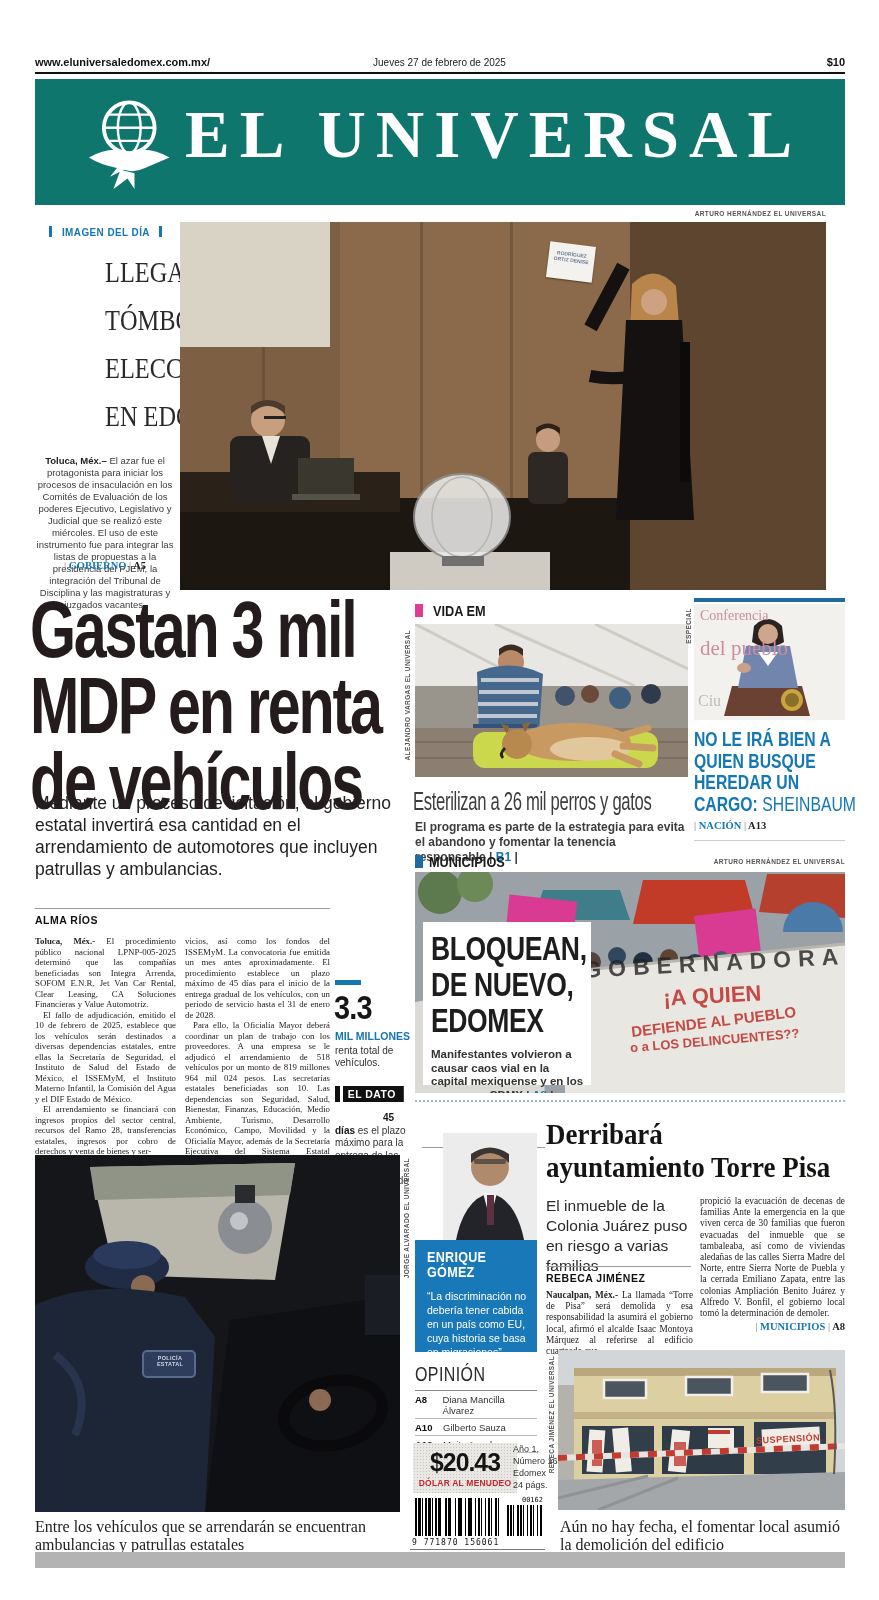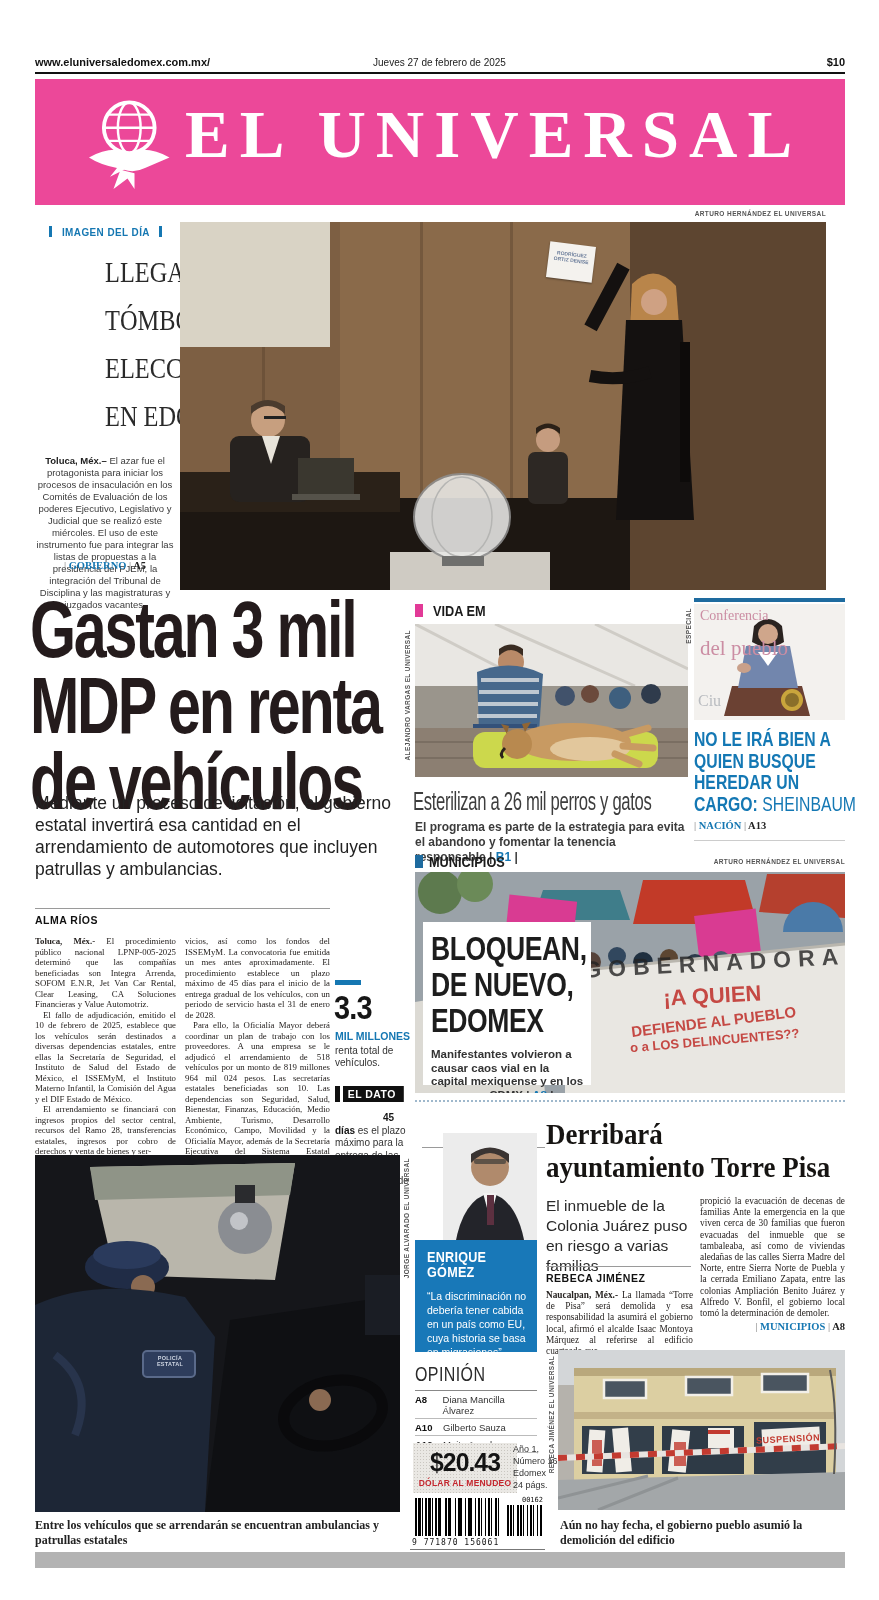--- a/index.html
+++ b/index.html
@@ -11,21 +11,21 @@
   }
   .abs { position:absolute; }
 
   
   .topbar-url { font-size:11px; font-weight:bold; color:#111; }
   .topbar-date { font-size:10px; color:#222; }
   .topbar-price { font-size:11px; font-weight:bold; color:#111; }
   .top-rule { height:2px; background:#111; }
 
   
-  .masthead { background:#ec4899; }
+  .masthead { background:#0f766e; }
   .mast-title {
     font-family:"Liberation Serif", serif; font-weight:bold; color:#fff;
     font-size:67px; letter-spacing:10px; white-space:nowrap; line-height:1;
   }
   .mast-sub {
     font-family:"Liberation Serif", serif; font-weight:bold; color:#fff;
     font-size:36px; letter-spacing:6px; white-space:nowrap; line-height:1;
   }
 
   
@@ -122,21 +122,21 @@
     background-image:radial-gradient(#c9c6c0 0.6px, transparent 0.7px); background-size:3px 3px;
     text-align:center; padding-top:4px; }
   .price-amt { font-size:26px; font-weight:bold; letter-spacing:-1px; color:#141414;
     transform:scaleX(0.95); transform-origin:center top;}
   .price-lbl { font-size:8.5px; font-weight:bold; color:#c4272e; letter-spacing:.2px; }
   .edition { font-size:9px; line-height:12px; color:#333; white-space:pre-line; }
   .bars { background:repeating-linear-gradient(90deg,#000 0 1.5px,#fff 1.5px 3px,#000 3px 5.5px,#fff 5.5px 6.5px,#000 6.5px 7.5px,#fff 7.5px 10px); }
   .bc-num { font-family:"DejaVu Sans Mono", monospace; font-size:8px; color:#111; letter-spacing:1px;}
   .bc-addon { font-family:"DejaVu Sans Mono", monospace; font-size:7px; color:#111; }
 
-  .photo-cap { font-size:12px; font-weight:bold; color:#222; font-family:"Liberation Serif", serif; }
+  .photo-cap { font-size:16px; font-weight:normal; color:#222; font-family:"Liberation Serif", serif; }
   .bottom-bar { background:#b3b3b3; }
   .thin-rule { background:#9a9a9a; height:1px; }
   .dot-rule { border-top:2px dotted #9fb8cc; }
 </style>
 </head>
 <body>
 
 <div class="page">
 
   <div class="abs topbar-url" style="left:35px; top:56px;">www.eluniversaledomex.com.mx/</div>
@@ -493,17 +493,17 @@
       <rect x="34" y="90" width="10" height="26" fill="#c23a30" opacity=".8"></rect>
       <rect x="116" y="92" width="12" height="24" fill="#c23a30" opacity=".8"></rect>
       <path d="M0,108 L287,96" stroke="#e8e4e0" stroke-width="6"></path>
       <path d="M0,108 L287,96" stroke="#c23a30" stroke-width="6" stroke-dasharray="9 9"></path>
       <polygon points="0,130 287,122 287,160 0,160" fill="#a3a7a9"></polygon>
       <path d="M40,160 L120,128 M0,148 L90,126" stroke="#8f9395" stroke-width="3"></path>
       <path d="M272,20 q8,40 4,104" stroke="#5a5a58" stroke-width="2" fill="none"></path>
     </svg>
     <div class="abs" style="left:198px; top:84px; width:64px; text-align:center; font-size:9px; font-weight:bold; color:#c23a30; transform:rotate(-3deg); letter-spacing:.5px;">SUSPENSIÓN</div>
   </div>
-  <div class="abs photo-cap" style="left:560px; top:1518px; width:285px;">Aún no hay fecha, el gobierno pueblo asumió la demolición del edificio</div>
+  <div class="abs photo-cap" style="left:560px; top:1518px; width:285px;">Aún no hay fecha, el fomentar local asumió la demolición del edificio</div>
 
   <div class="abs bottom-bar" style="left:35px; top:1552px; width:810px; height:16px;"></div>
 
 </div>
 
 </body></html>

